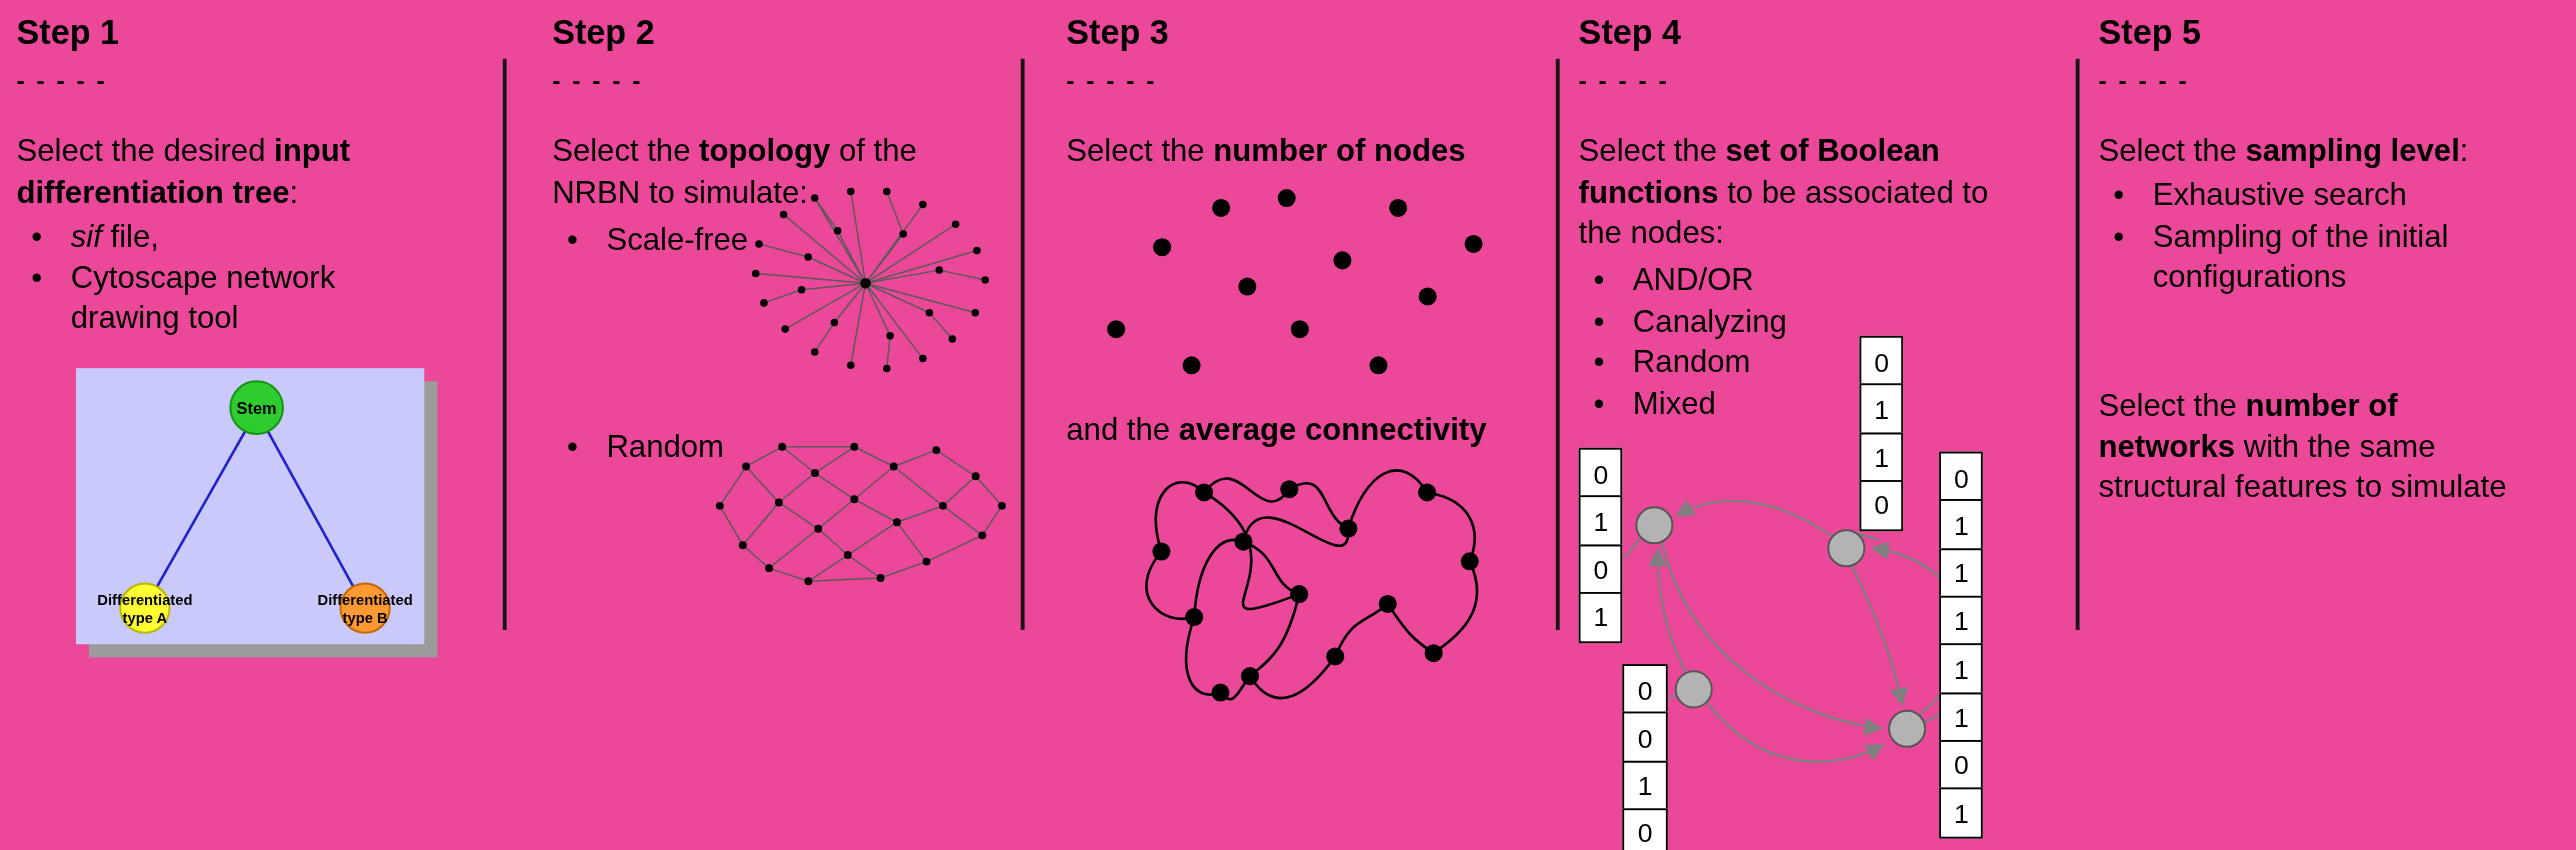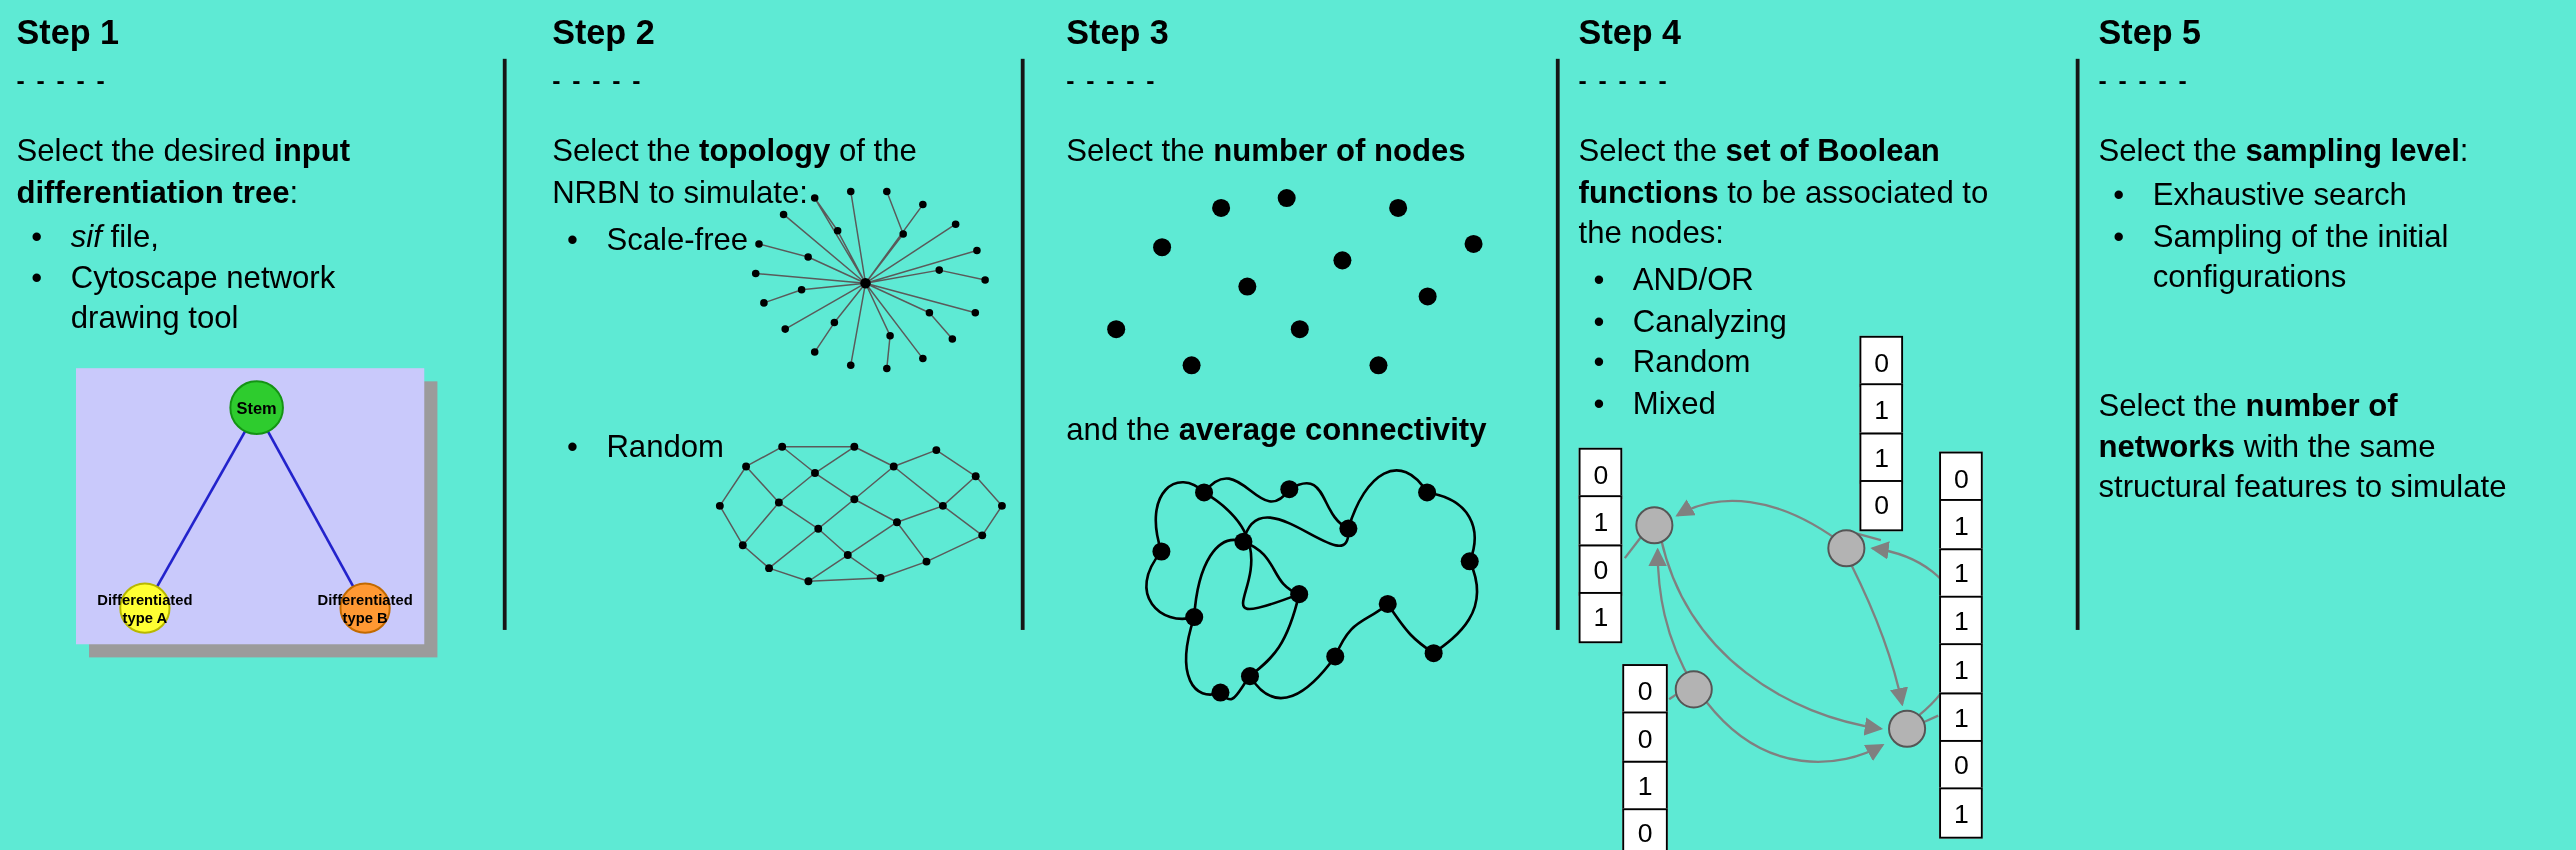--- a/index.html
+++ b/index.html
@@ -1,17 +1,17 @@
 <!DOCTYPE html>
 <html style="font-size:14px"><head>
 <meta charset="utf-8">
 <style>
   * { box-sizing: border-box; }
   html, body { margin: 0; padding: 0; background: #ffffff; }
-  #viewport { position: relative; width: 2576px; height: 851px; overflow: hidden; background: #5eead4; }
+  #viewport { position: relative; width: 2576px; height: 851px; overflow: hidden; background: #ec4899; }
   #stage {
     position: absolute; left: 0; top: 0;
     width: 1358px; height: 448px;
     transform: scale(1.89738); transform-origin: 0 0;
     font-family: "Liberation Sans", "DejaVu Sans", sans-serif;
     color: #000;
   }
   .col { position: absolute; top: 7px; }
   .step-title { font-size: 18px; font-weight: bold; line-height: 21px; }
   .dashes { font-size: 13px; font-weight: bold; letter-spacing: 1.3px; margin-top: 7px; }

